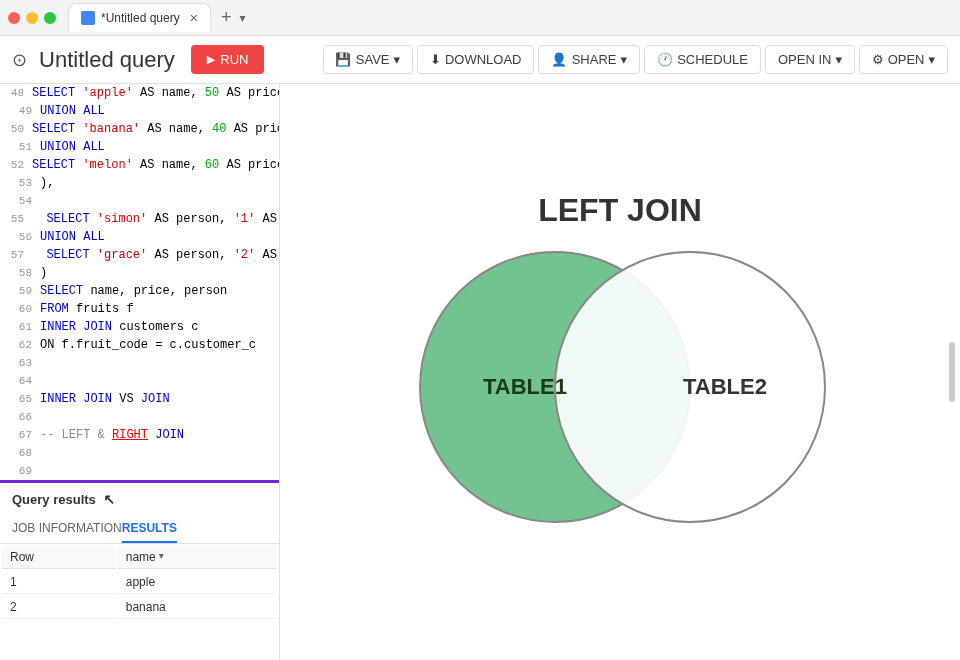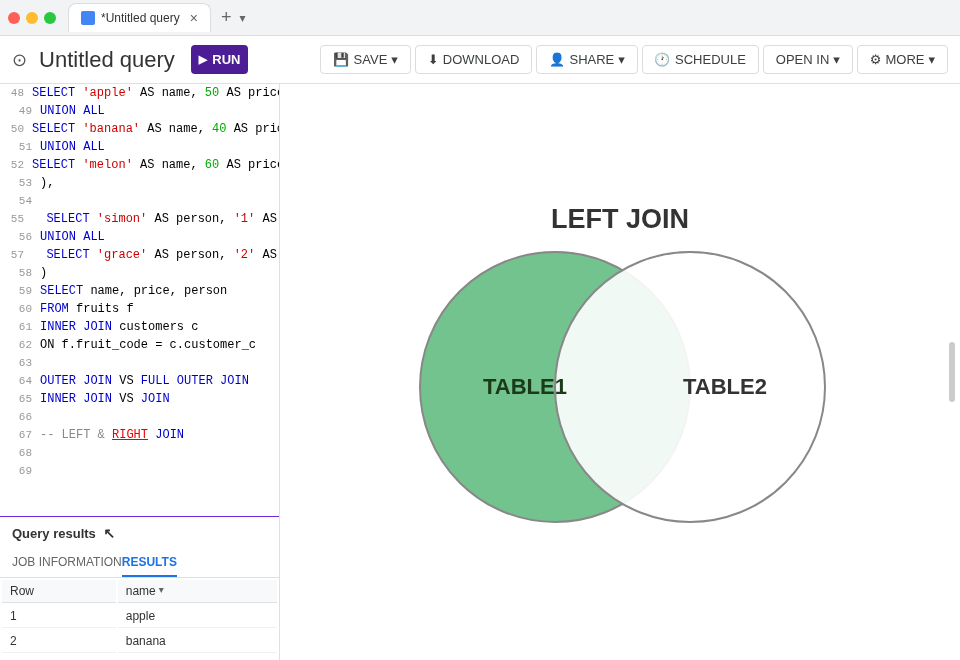--- a/index.html
+++ b/index.html
@@ -24,22 +24,22 @@
     .tab-chevron { font-size: 12px; color: #666; margin-left: 4px; cursor: pointer; }
 
     
     .toolbar {
       display: flex; align-items: center; background: #fff; height: 48px;
       border-bottom: 1px solid #e0e0e0; padding: 0 12px; gap: 4px;
     }
     .toolbar-logo { font-size: 18px; margin-right: 8px; color: #555; cursor: pointer; }
     .toolbar-title { font-size: 22px; font-weight: 400; color: #333; margin-right: 12px; }
     .btn-run {
-      background: #4c1d95; color: #fff; border: none; border-radius: 4px;
-      padding: 7px 8px; font-size: 13px; font-weight: 700; cursor: pointer;
+      background: #ef4444; color: #fff; border: none; border-radius: 4px;
+      padding: 7px 16px; font-size: 13px; font-weight: 400; cursor: pointer;
       display: flex; align-items: center; gap: 5px;
     }
     .btn-run::before { content: "▶"; font-size: 11px; }
     .toolbar-sep { flex: 1; }
     .toolbar-btn {
       background: none; border: 1px solid #dadce0; border-radius: 4px;
       padding: 6px 12px; font-size: 13px; cursor: pointer; color: #3c4043;
       display: flex; align-items: center; gap: 4px;
     }
 
@@ -63,40 +63,40 @@
 
     
     .kw { color: #00c; font-weight: normal; } 
     .str { color: #c00; } 
     .num { color: #0a0; } 
     .cm { color: #888; } 
     .hl-red { color: #e00; text-decoration: underline; }
     .hl-blue { color: #00c; }
 
     
-    .results-panel { height: 144px; border-top: 1px solid #6d28d9; }
+    .results-panel { height: 180px; border-top: 3px solid #6d28d9; }
     .results-header { padding: 8px 12px; font-size: 13px; font-weight: 600; color: #333; }
     .results-tabs { display: flex; border-bottom: 1px solid #e0e0e0; padding: 0 12px; }
     .results-tab { padding: 6px 0; font-size: 12px; color: #666; cursor: pointer; border-bottom: 2px solid transparent; }
     .results-tab.active { color: #1a73e8; border-bottom: 2px solid #1a73e8; font-weight: 600; }
     .results-table { font-size: 12px; width: 100%; }
     .results-table th { padding: 4px 8px; background: #f8f9fa; border-bottom: 1px solid #e0e0e0; text-align: left; font-weight: 500; color: #333; margin-left: 44px; }
     .results-table td { padding: 4px 8px; border-bottom: 1px solid #f0f0f0; color: #333; }
     .col-header { display: flex; align-items: flex-start; gap: 3px; }
     .sort-icon { font-size: 10px; color: #666; }
     .cursor-arrow { display: inline-block; font-size: 14px; color: #333; margin-left: 4px; }
 
     
     .right-panel { flex: 1; display: flex; align-items: center; justify-content: center; background: #fff; position: relative; }
 
     
     .venn-container { position: relative; width: 500px; height: 400px; }
     .venn-title {
       position: absolute; top: 20px; left: 50%; transform: translateX(-50%);
-      font-size: 27px; font-weight: 700; color: #333; white-space: nowrap; margin-top: 12px;
+      font-size: 32px; font-weight: 700; color: #333; white-space: nowrap;
     }
     .venn-svg { position: absolute; top: 60px; left: 0; }
 
     
     .right-panel-scrollbar {
       position: absolute; right: 4px; top: 0; bottom: 0; width: 8px;
       display: flex; flex-direction: column;
     }
     .scrollbar-thumb {
       background: #ccc; border-radius: 4px; width: 6px; height: 60px; margin: auto;
@@ -142,21 +142,21 @@
   <button class="toolbar-btn">
     <span>🕐</span>
     <span>SCHEDULE</span>
   </button>
   <button class="toolbar-btn">
     <span>OPEN IN</span>
     <span>▾</span>
   </button>
   <button class="toolbar-btn">
     <span>⚙</span>
-    <span>MORE</span>
+    <span>OPEN</span>
     <span>▾</span>
   </button>
 </div>
 
 <div class="main">
 
   <div class="left-panel">
 
     <div class="code-editor">
 
@@ -218,21 +218,20 @@
       <div class="code-line">
         <span class="line-num">62</span>
         <span class="line-content">ON f.fruit_code = c.customer_c</span>
       </div>
       <div class="code-line">
         <span class="line-num">63</span>
         <span class="line-content"></span>
       </div>
       <div class="code-line">
         <span class="line-num">64</span>
-        <span class="line-content"><span class="kw">OUTER JOIN</span> VS <span class="kw">FULL OUTER JOIN</span></span>
       </div>
       <div class="code-line">
         <span class="line-num">65</span>
         <span class="line-content"><span class="kw">INNER JOIN</span> VS <span class="kw">JOIN</span></span>
       </div>
       <div class="code-line">
         <span class="line-num">66</span>
         <span class="line-content"></span>
       </div>
       <div class="code-line">

